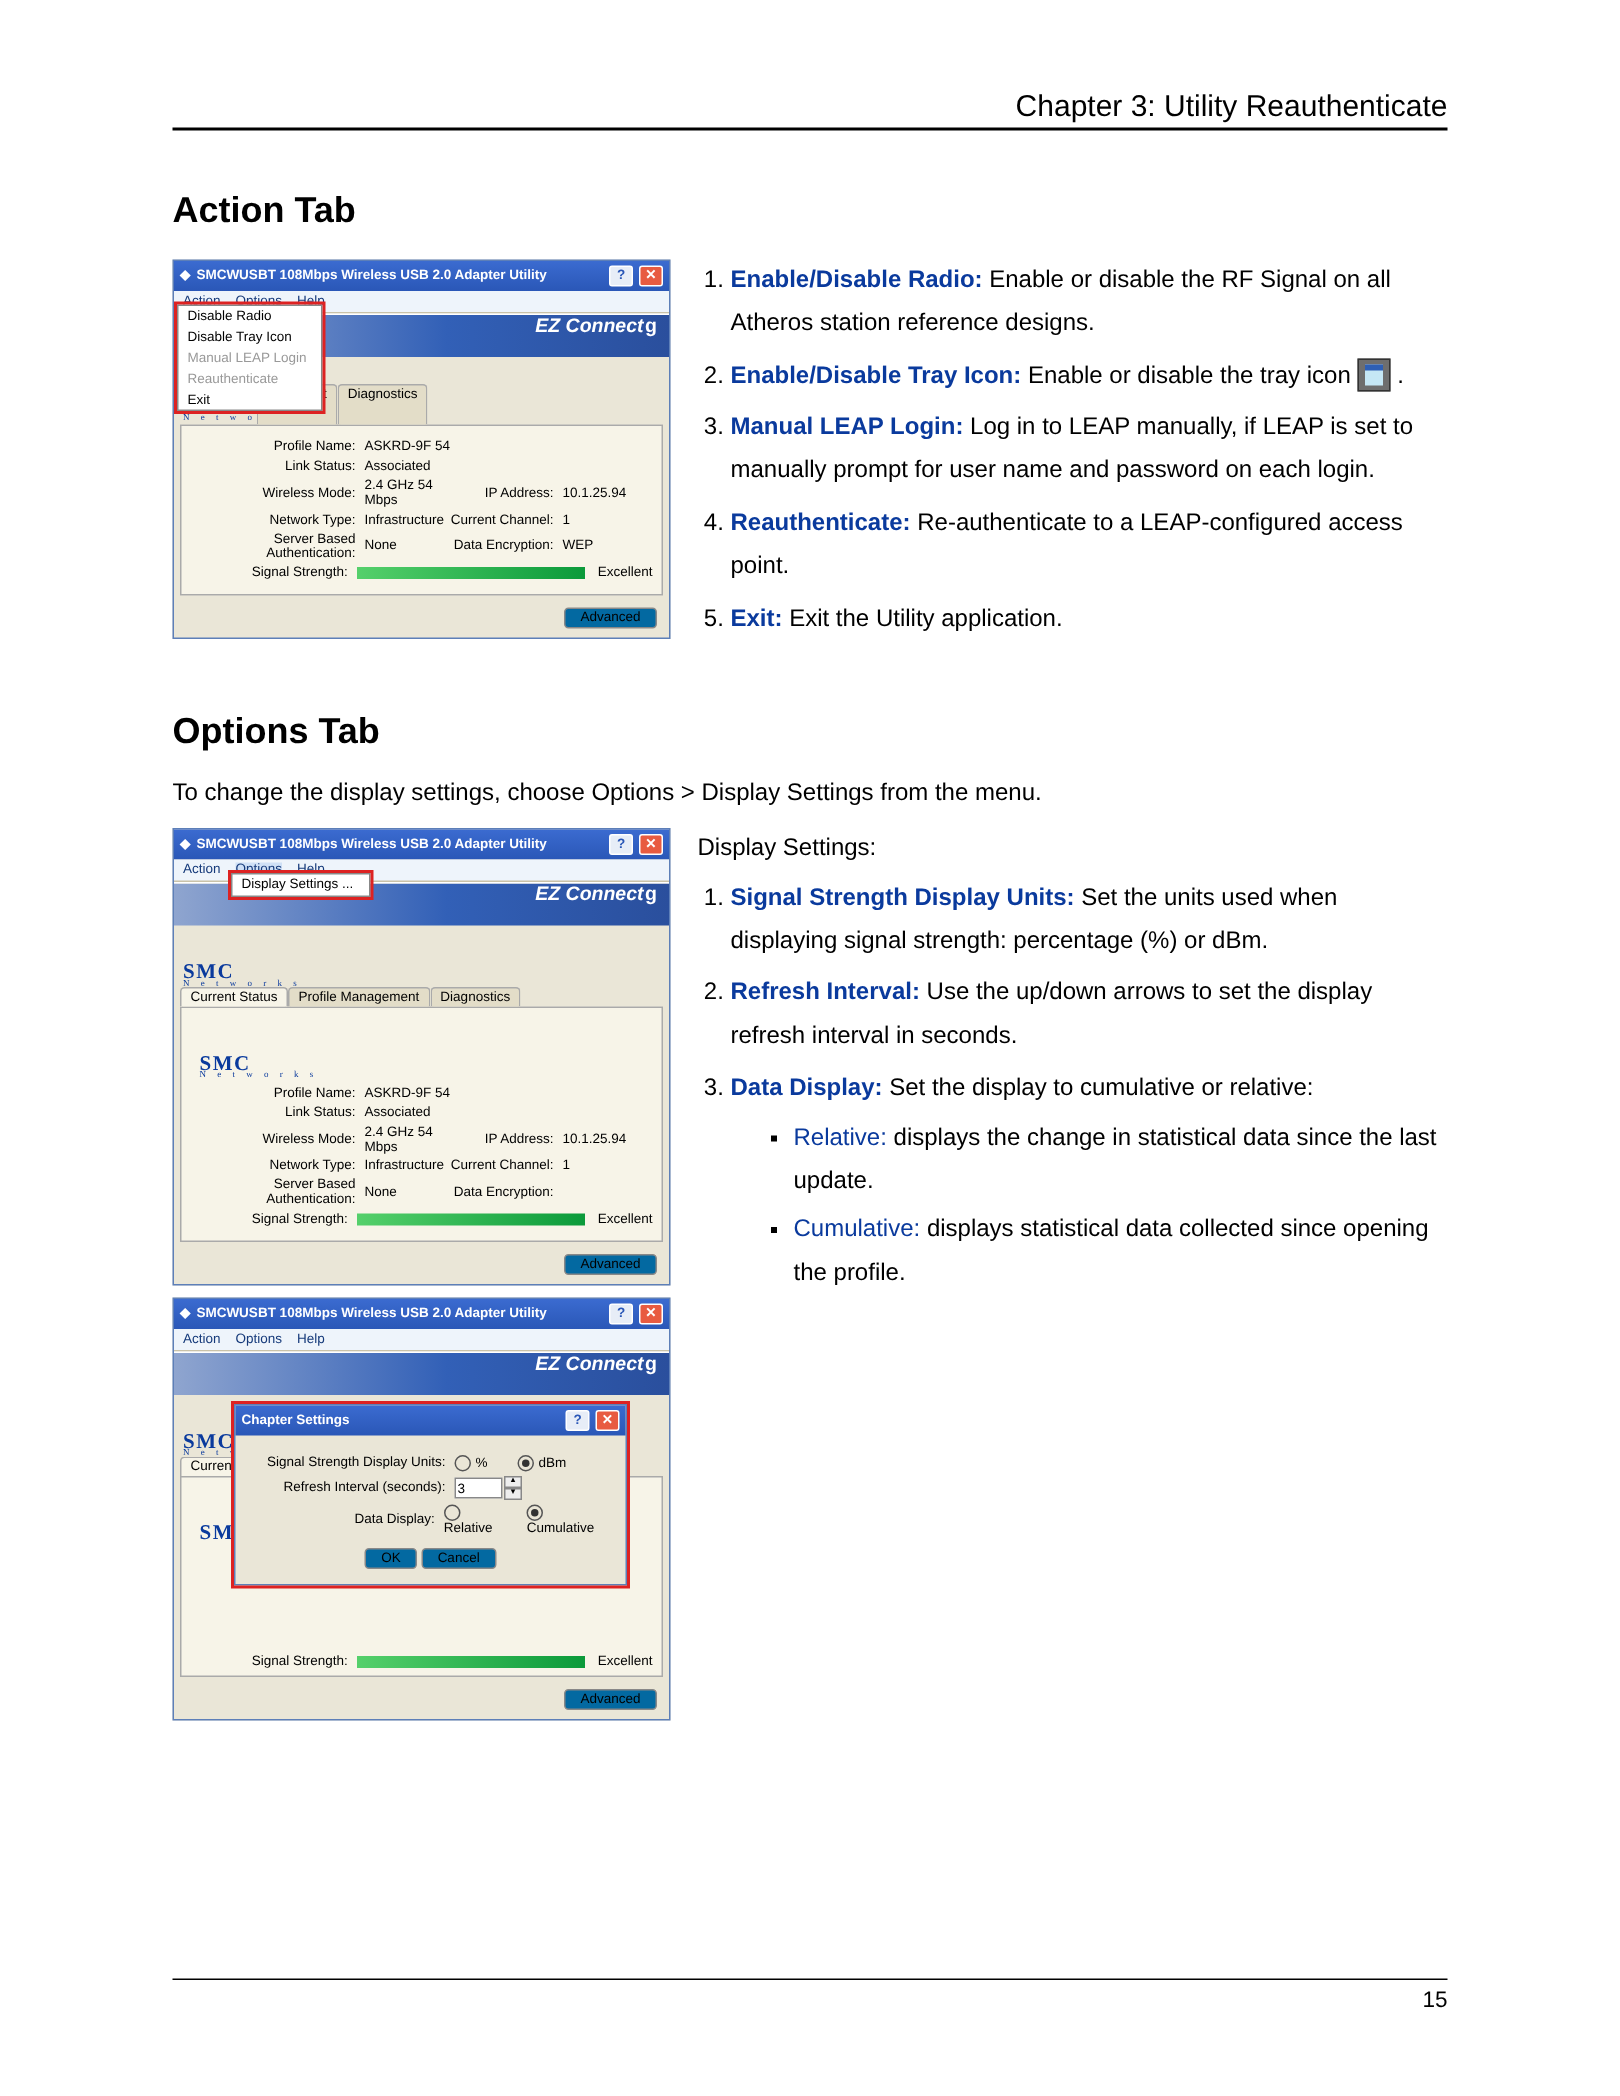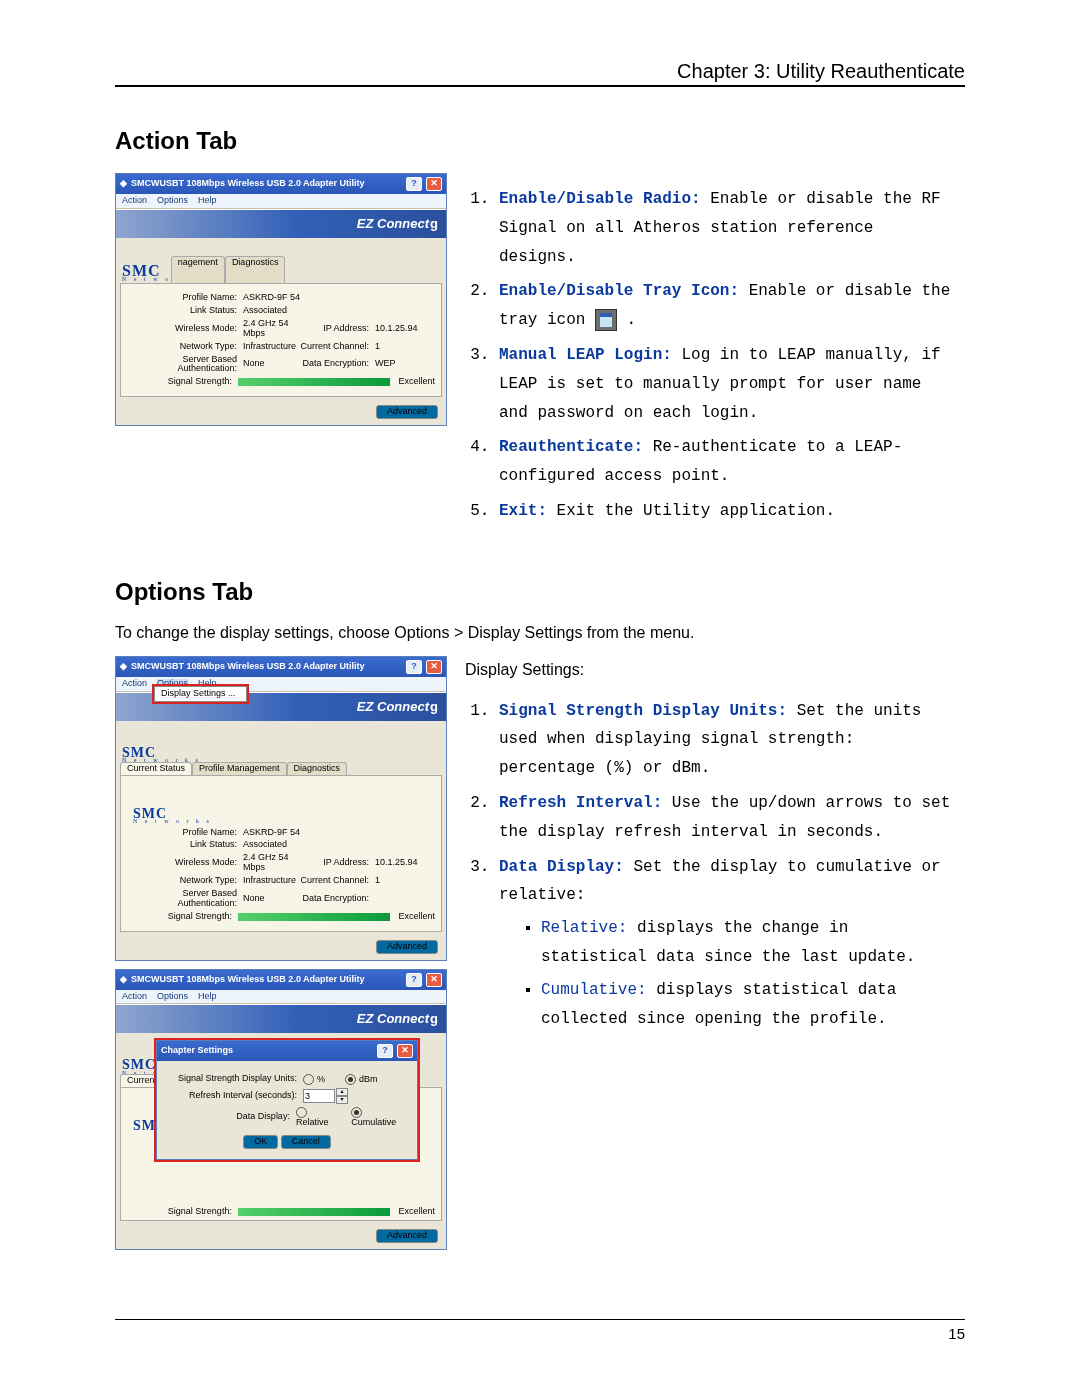--- a/index.html
+++ b/index.html
@@ -36,23 +36,22 @@
     align-items: flex-start;
     gap: 18px;
     margin-bottom: 40px;
   }
   .col-text {
     flex: 1;
     font-size: 16px;
     line-height: 1.8;
   }
   ol.desc {
-    margin: 12px;
+    margin: 0;
     padding-left: 22px;
-    font-family: Liberation Mono, monospace;
   }
   ol.desc > li { margin-bottom: 6px; }
   .term { color: #0a3a9d; font-weight: bold; }
   ul.square { list-style: square; padding-left: 42px; margin: 4px 0 0 0;}
   ul.square li { margin-bottom: 4px; }
 
   
   .app {
     width: 330px;
     border: 1px solid #5d7fb8;
@@ -89,21 +88,20 @@
     padding: 2px 6px;
     border-bottom: 1px solid #c9c2a9;
     font-size: 9px;
   }
   .menubar span { color: #163a7a; }
   .banner {
     height: 28px;
     background: linear-gradient(90deg,#8fa5cf 0%, #3260b7 55%, #2a4f9d 100%);
     display: flex;
     justify-content: flex-end;
-    align-items: center;
     color: #fff;
     font-style: italic;
     font-weight: bold;
     font-size: 13px;
     padding-right: 8px;
     border-top: 1px solid #fff;
   }
   .banner .g { font-style: normal; text-decoration: underline; margin-left:1px;}
   .smc {
     font-family: "Times New Roman", serif;
@@ -228,20 +226,27 @@
         <span class="spacer"></span>
         <span class="tb-btn">?</span>
         <span class="tb-btn tb-close">✕</span>
       </div>
       <div class="menubar">
         <span>Action</span>
         <span>Options</span>
         <span>Help</span>
       </div>
 
+      <div class="dropdown red-box" style="top:29px; left:2px;">
+        <div>Disable Radio</div>
+        <div>Disable Tray Icon</div>
+        <div class="gray">Manual LEAP Login</div>
+        <div class="gray">Reauthenticate</div>
+        <div>Exit</div>
+      </div>
       <div class="banner">
           <span>EZ Connect</span>
           <span class="g">g</span>
         </div>
       <div style="display:flex;">
         <div class="smc"><span>SMC</span><sub>N e t w o r k s</sub></div>
         <div class="tabs" style="margin-left:-40px; margin-top:18px;">
           <span class="tab inactive"><span>nagement</span></span>
           <span class="tab inactive">Diagnostics</span>
         </div>

